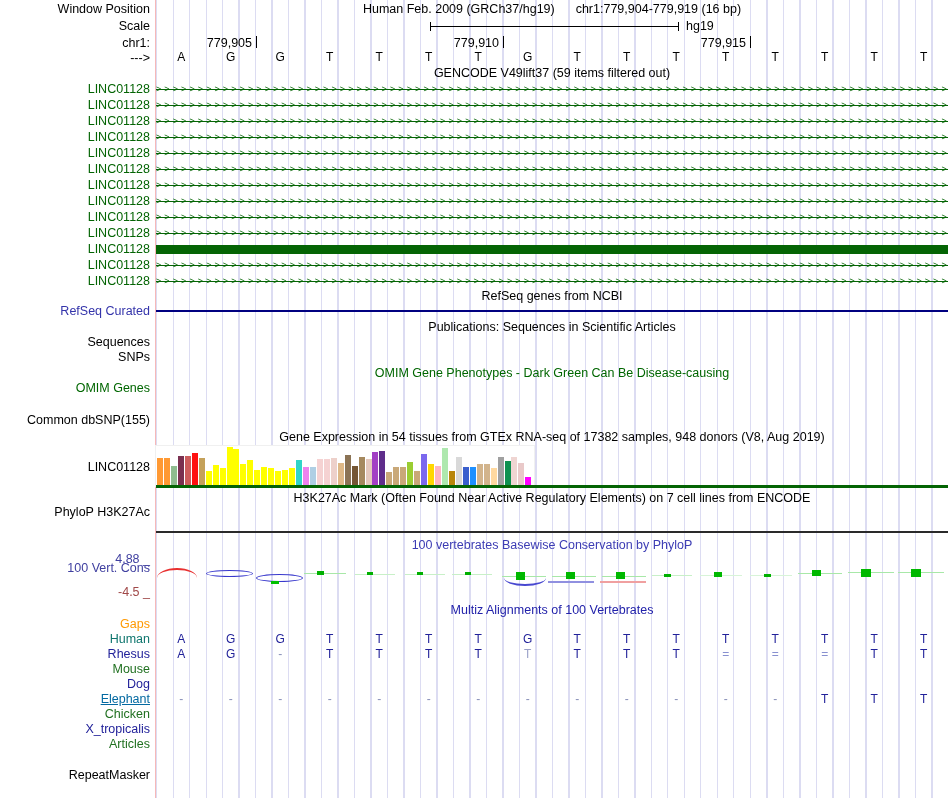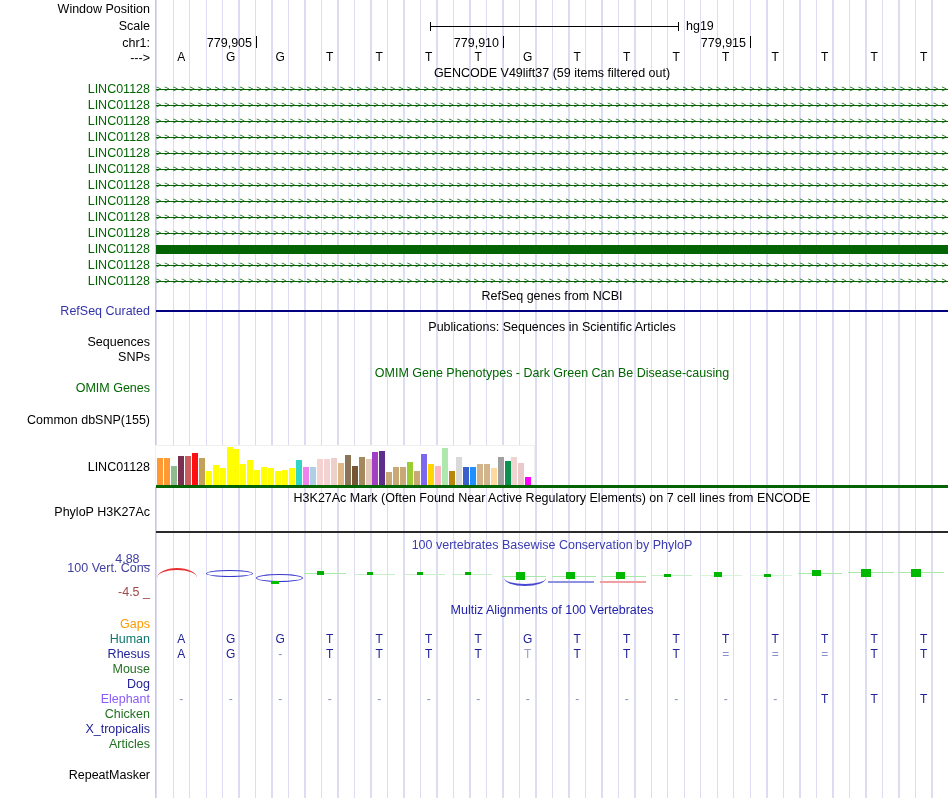--- a/index.html
+++ b/index.html
@@ -31,20 +31,25 @@
 
 <div id="browser">
   <div class="grid"></div>
   <div class="pinkline"></div>
 
   <div class="llabel" style="top:2px">Window Position</div>
   <div class="llabel" style="top:19px">Scale</div>
   <div class="llabel" style="top:36px">chr1:</div>
   <div class="llabel" style="top:51px">---&gt;</div>
 
+  <div class="ctitle" style="top:2px">
+    <span>Human Feb. 2009 (GRCh37/hg19)</span>
+    <span style="display:inline-block;width:14px"></span>
+    <span>chr1:779,904-779,919 (16 bp)</span>
+  </div>
 
   <div class="scalebar" style="top:22px;left:430px;width:247px"></div>
   <div class="abs" style="top:19px;left:686px">hg19</div>
 
   <div id="coordRow">
       <div class="coordlbl" style="top: 36px; left: 176px; width: 76px;">779,905</div>
       <div class="tick" style="top: 36px; left: 256px;"></div>
       <div class="coordlbl" style="top: 36px; left: 423px; width: 76px;">779,910</div>
       <div class="tick" style="top: 36px; left: 503px;"></div>
       <div class="coordlbl" style="top: 36px; left: 670px; width: 76px;">779,915</div>
@@ -131,20 +136,21 @@
 
   <div class="ctitle" style="top:320px">Publications: Sequences in Scientific Articles</div>
   <div class="llabel" style="top:335px">Sequences</div>
   <div class="llabel" style="top:350px">SNPs</div>
 
   <div class="ctitle" style="top:366px;color:#006600">OMIM Gene Phenotypes - Dark Green Can Be Disease-causing</div>
   <div class="llabel" style="top:381px;color:#006600">OMIM Genes</div>
 
   <div class="llabel" style="top:413px">Common dbSNP(155)</div>
 
+  <div class="ctitle" style="top:430px">Gene Expression in 54 tissues from GTEx RNA-seq of 17382 samples, 948 donors (V8, Aug 2019)</div>
   <div class="gtexpanel"></div>
   <div class="llabel" style="top:460px">LINC01128</div>
   <div id="gtexBars">
       <div class="gtexbar" style="left: 157px; top: 458px; width: 6px; height: 27px; background: rgb(255, 153, 51);"></div>
       <div class="gtexbar" style="left: 163.95px; top: 458px; width: 6px; height: 27px; background: rgb(255, 153, 51);"></div>
       <div class="gtexbar" style="left: 170.9px; top: 466px; width: 6px; height: 19px; background: rgb(143, 188, 143);"></div>
       <div class="gtexbar" style="left: 177.85px; top: 456px; width: 6px; height: 29px; background: rgb(122, 48, 80);"></div>
       <div class="gtexbar" style="left: 184.8px; top: 456px; width: 6px; height: 29px; background: rgb(205, 92, 92);"></div>
       <div class="gtexbar" style="left: 191.75px; top: 453px; width: 6px; height: 32px; background: rgb(255, 16, 16);"></div>
       <div class="gtexbar" style="left: 198.7px; top: 458px; width: 6px; height: 27px; background: rgb(196, 161, 90);"></div>
@@ -274,21 +280,21 @@
       <div class="mzcell" style="top: 647px; left: 577.25px; color: rgb(34, 34, 154);">T</div>
       <div class="mzcell" style="top: 647px; left: 626.75px; color: rgb(34, 34, 154);">T</div>
       <div class="mzcell" style="top: 647px; left: 676.25px; color: rgb(34, 34, 154);">T</div>
       <div class="mzcell" style="top: 647px; left: 725.75px; color: rgb(136, 144, 208);">=</div>
       <div class="mzcell" style="top: 647px; left: 775.25px; color: rgb(136, 144, 208);">=</div>
       <div class="mzcell" style="top: 647px; left: 824.75px; color: rgb(136, 144, 208);">=</div>
       <div class="mzcell" style="top: 647px; left: 874.25px; color: rgb(34, 34, 154);">T</div>
       <div class="mzcell" style="top: 647px; left: 923.75px; color: rgb(34, 34, 154);">T</div>
       <div class="llabel" style="top: 662px; color: rgb(32, 112, 32);">Mouse</div>
       <div class="llabel" style="top: 677px; color: rgb(34, 34, 154);">Dog</div>
-      <div class="llabel" style="top: 692px; color: #8b5cf6;">Elephant</div>
+      <div class="llabel" style="top: 692px; color: #0369a1; text-decoration: underline;">Elephant</div>
       <div class="mzcell" style="top: 692px; left: 181.25px; color: rgb(136, 144, 184);">-</div>
       <div class="mzcell" style="top: 692px; left: 230.75px; color: rgb(136, 144, 184);">-</div>
       <div class="mzcell" style="top: 692px; left: 280.25px; color: rgb(136, 144, 184);">-</div>
       <div class="mzcell" style="top: 692px; left: 329.75px; color: rgb(136, 144, 184);">-</div>
       <div class="mzcell" style="top: 692px; left: 379.25px; color: rgb(136, 144, 184);">-</div>
       <div class="mzcell" style="top: 692px; left: 428.75px; color: rgb(136, 144, 184);">-</div>
       <div class="mzcell" style="top: 692px; left: 478.25px; color: rgb(136, 144, 184);">-</div>
       <div class="mzcell" style="top: 692px; left: 527.75px; color: rgb(136, 144, 184);">-</div>
       <div class="mzcell" style="top: 692px; left: 577.25px; color: rgb(136, 144, 184);">-</div>
       <div class="mzcell" style="top: 692px; left: 626.75px; color: rgb(136, 144, 184);">-</div>

